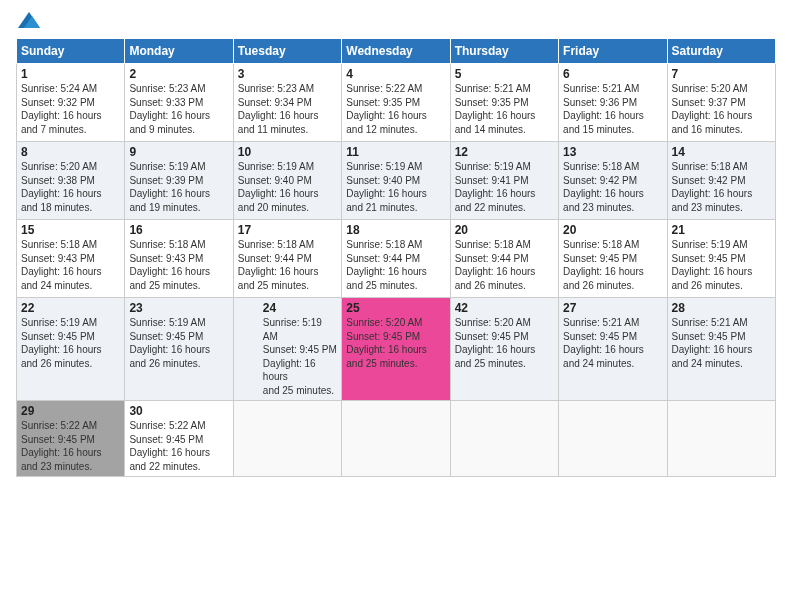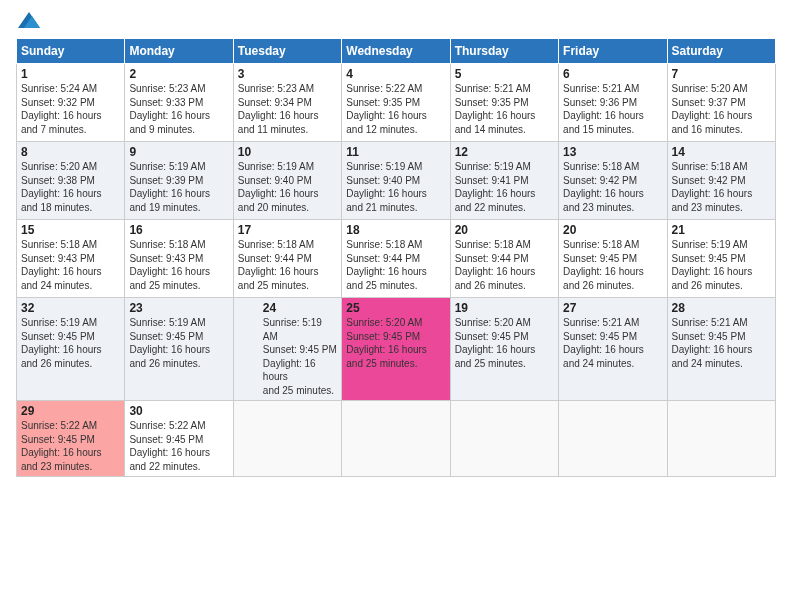--- a/index.html
+++ b/index.html
@@ -208,50 +208,50 @@
             <span class="day-num">20</span>
             <div class="day-info">Sunrise: 5:18 AM<br>Sunset: 9:45 PM<br>Daylight: 16 hours<br>and 26 minutes.</div>
           </td>
           <td style="background: rgb(255, 255, 255);">
             <span class="day-num">21</span>
             <div class="day-info">Sunrise: 5:19 AM<br>Sunset: 9:45 PM<br>Daylight: 16 hours<br>and 26 minutes.</div>
           </td>
         </tr>
         <tr>
           <td style="background: rgb(238, 242, 247);">
-            <span class="day-num">32</span>
+            <span class="day-num">22</span>
             <div class="day-info">Sunrise: 5:19 AM<br>Sunset: 9:45 PM<br>Daylight: 16 hours<br>and 26 minutes.</div>
           </td>
           <td style="background: rgb(238, 242, 247);">
             <span class="day-num">23</span>
             <div class="day-info">Sunrise: 5:19 AM<br>Sunset: 9:45 PM<br>Daylight: 16 hours<br>and 26 minutes.</div>
           </td>
           <td style="background: rgb(238, 242, 247); padding-left: 29px;">
             <span class="day-num">24</span>
             <div class="day-info">Sunrise: 5:19 AM<br>Sunset: 9:45 PM<br>Daylight: 16 hours<br>and 25 minutes.</div>
           </td>
           <td style="background: #ec4899; margin-left: 22px;">
             <span class="day-num">25</span>
             <div class="day-info">Sunrise: 5:20 AM<br>Sunset: 9:45 PM<br>Daylight: 16 hours<br>and 25 minutes.</div>
           </td>
           <td style="background: rgb(238, 242, 247);">
-            <span class="day-num">19</span>
+            <span class="day-num">42</span>
             <div class="day-info">Sunrise: 5:20 AM<br>Sunset: 9:45 PM<br>Daylight: 16 hours<br>and 25 minutes.</div>
           </td>
           <td style="background: rgb(238, 242, 247);">
             <span class="day-num">27</span>
             <div class="day-info">Sunrise: 5:21 AM<br>Sunset: 9:45 PM<br>Daylight: 16 hours<br>and 24 minutes.</div>
           </td>
           <td style="background: rgb(238, 242, 247);">
             <span class="day-num">28</span>
             <div class="day-info">Sunrise: 5:21 AM<br>Sunset: 9:45 PM<br>Daylight: 16 hours<br>and 24 minutes.</div>
           </td>
         </tr>
         <tr class="last-row">
-          <td style="background: #fca5a5;">
+          <td style="background: #a3a3a3;">
             <span class="day-num">29</span>
             <div class="day-info">Sunrise: 5:22 AM<br>Sunset: 9:45 PM<br>Daylight: 16 hours<br>and 23 minutes.</div>
           </td>
           <td style="background: rgb(255, 255, 255);">
             <span class="day-num">30</span>
             <div class="day-info">Sunrise: 5:22 AM<br>Sunset: 9:45 PM<br>Daylight: 16 hours<br>and 22 minutes.</div>
           </td>
           <td class="empty-cell"></td>
           <td class="empty-cell"></td>
           <td class="empty-cell"></td>

